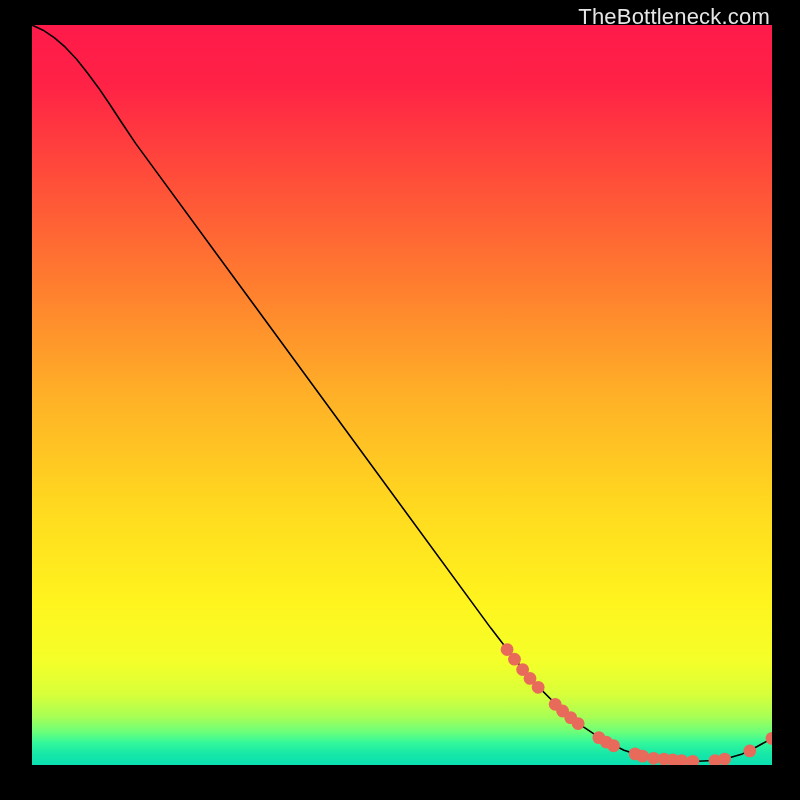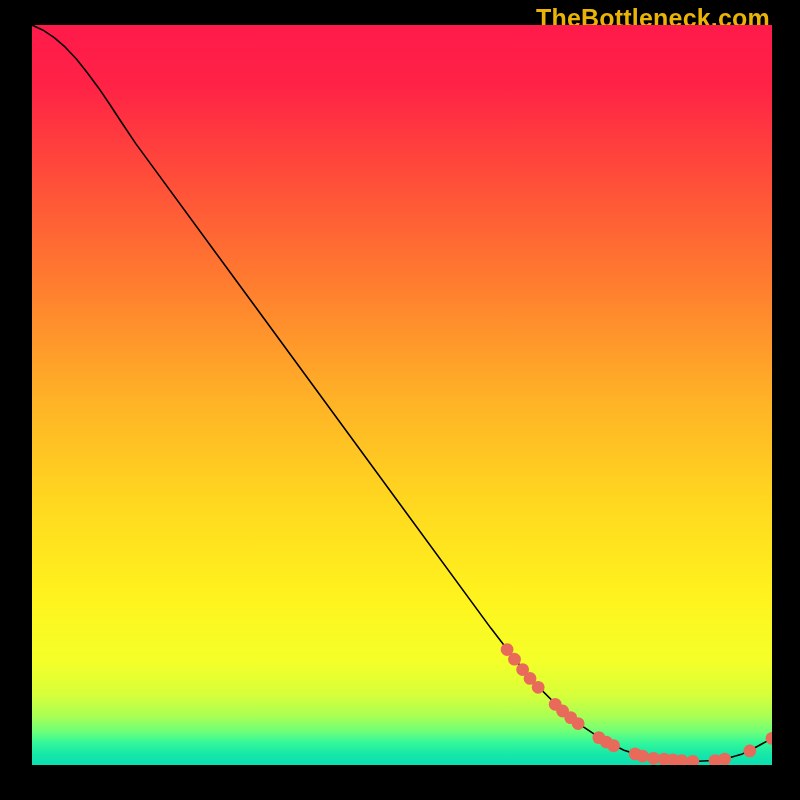--- a/index.html
+++ b/index.html
@@ -21,23 +21,23 @@
     left: 32px;
     top: 25px;
     width: 740px;
     height: 740px;
   }
   .watermark {
     position: absolute;
     top: 4px;
     right: 30px;
     font-family: Arial, Helvetica, sans-serif;
-    font-size: 25px;
-    font-weight: 700;
-    color: #eab308;
+    font-size: 22px;
+    font-weight: 400;
+    color: #e5e5e5;
     letter-spacing: 0.2px;
     user-select: none;
   }
 </style>
 </head>
 <body>
 
 <div class="stage">
   <div class="watermark">TheBottleneck.com</div>
 

